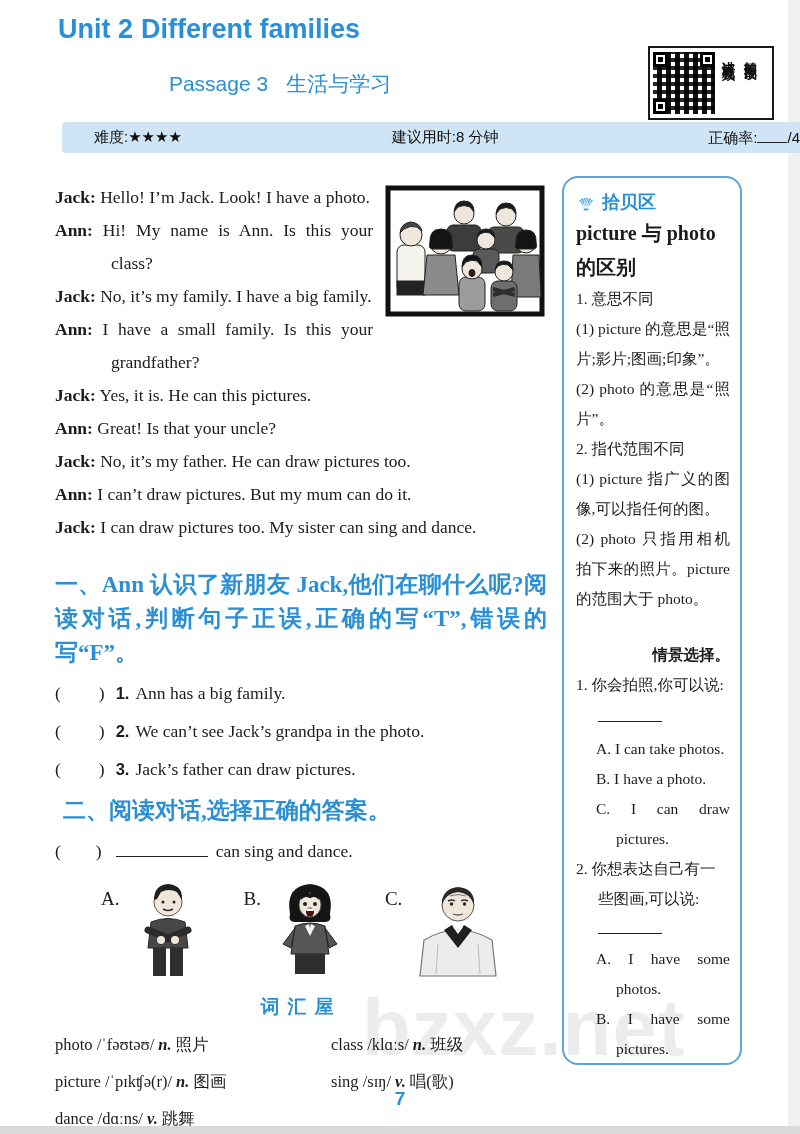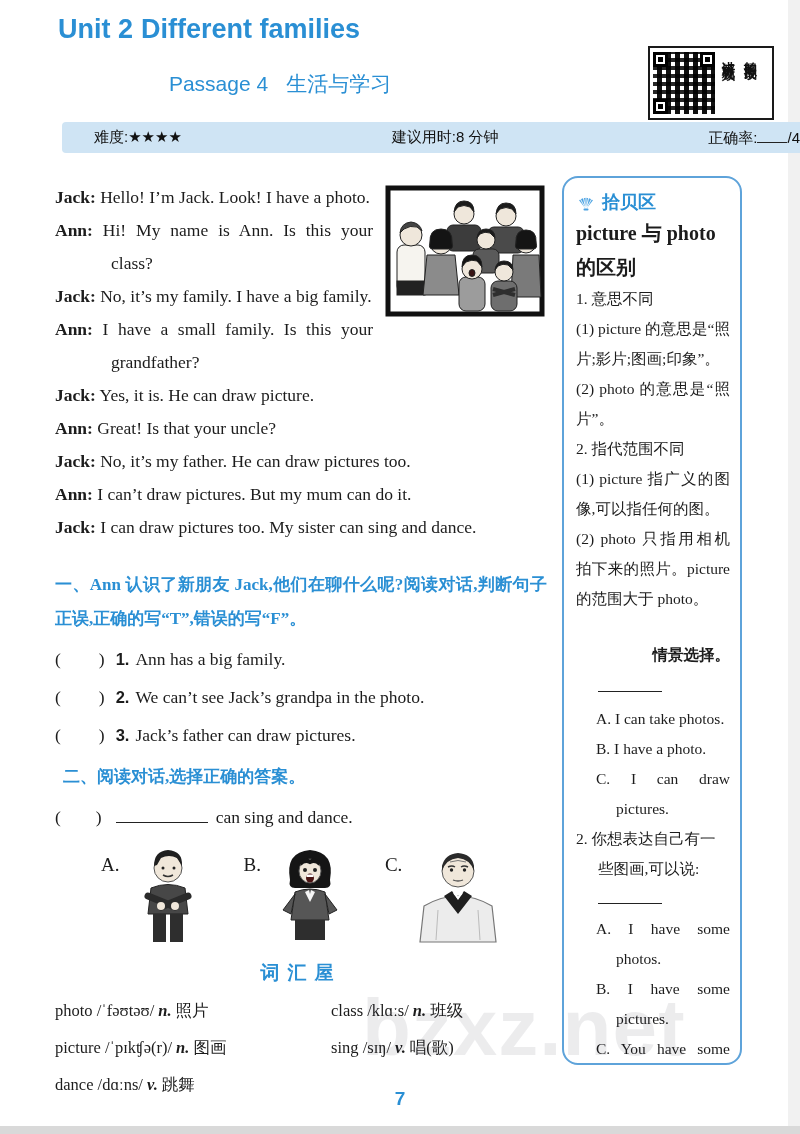--- a/index.html
+++ b/index.html
@@ -61,21 +61,21 @@
 
   
   .left-col{position:absolute;left:55px;top:181px;width:492px;}
 
   .photo-frame{float:right;width:160px;height:132px;margin:4px 2px 8px 12px;}
   .dialogue p{margin:0;font-size:17.5px;line-height:33px;text-align:justify;
     padding-left:56px;text-indent:-56px;}
   .dialogue b{font-weight:bold;}
 
   .ex-heading{
-    font-size:17px;font-weight:bold;color:#2a8fd4;line-height:34px;
+    font-size:23px;font-weight:bold;color:#2a8fd4;line-height:34px;
     margin:24px 0 4px 0;text-align:justify;
   }
   .ex-heading.second{margin:6px 0 2px 8px;}
   .tf-item{font-size:17.5px;line-height:38px;}
   .tf-item .bracket{letter-spacing:1px;}
   .tf-item b{font-weight:bold;margin:0 6px 0 10px;font-family:"Liberation Sans","DejaVu Sans",sans-serif;font-size:16.5px;}
   .choice-line{font-size:17.5px;line-height:42px;}
   .choice-line .blank-long{display:inline-block;width:92px;border-bottom:1.5px solid #222;height:16px;margin:0 8px 0 14px;}
 
   .figure-row{display:flex;align-items:flex-start;margin:6px 0 2px 46px;gap:10px;}
@@ -124,21 +124,21 @@
 </head>
 <body>
 
 <div class="edge-right"></div>
 <div class="edge-bottom"></div>
 
 <div class="unit-title">
   <span>Unit 2</span><span class="unit-name">Different families</span>
 </div>
 <div class="passage-title">
-  <span>Passage 4</span><span class="passage-name">生活与学习</span>
+  <span>Passage 3</span><span class="passage-name">生活与学习</span>
 </div>
 
 <div class="qr-box">
   <div class="qr">
     <i class="fp tl"></i>
     <i class="fp tr"></i>
     <i class="fp bl"></i>
   </div>
   <span class="qr-vtext">讲解视频</span>
   <span class="qr-vtext">拍照批改</span>
@@ -191,21 +191,21 @@
       <path d="M110 85 Q111 76 119 76 Q128 76 128 85 L123 80 Q118 78 113 81 Z" fill="#1b1b1b"></path>
       <path d="M108 104 L130 110 M130 104 L108 110" stroke="#2e2e2e" stroke-width="4"></path>
     </g>
   </svg>
 
   <div class="dialogue">
     <p><b>Jack:</b> <span>Hello! I’m Jack. Look! I have a photo.</span></p>
     <p><b>Ann:</b> <span>Hi! My name is Ann. Is this your class?</span></p>
     <p><b>Jack:</b> <span>No, it’s my family. I have a big family.</span></p>
     <p><b>Ann:</b> <span>I have a small family. Is this your grandfather?</span></p>
-    <p><b>Jack:</b> <span>Yes, it is. He can draw picture.</span></p>
+    <p><b>Jack:</b> <span>Yes, it is. He can this pictures.</span></p>
     <p><b>Ann:</b> <span>Great! Is that your uncle?</span></p>
     <p><b>Jack:</b> <span>No, it’s my father. He can draw pictures too.</span></p>
     <p><b>Ann:</b> <span>I can’t draw pictures. But my mum can do it.</span></p>
     <p><b>Jack:</b> <span>I can draw pictures too. My sister can sing and dance.</span></p>
   </div>
 
   <div class="ex-heading">一、Ann 认识了新朋友 Jack,他们在聊什么呢?阅读对话,判断句子正误,正确的写“T”,错误的写“F”。</div>
   <div class="tf-item"><span class="bracket">(　　)</span><b>1.</b><span>Ann has a big family.</span></div>
   <div class="tf-item"><span class="bracket">(　　)</span><b>2.</b><span>We can’t see Jack’s grandpa in the photo.</span></div>
   <div class="tf-item"><span class="bracket">(　　)</span><b>3.</b><span>Jack’s father can draw pictures.</span></div>
@@ -288,20 +288,21 @@
     <span>拾贝区</span>
   </div>
   <div class="sb-subtitle">picture 与 photo 的区别</div>
   <p class="sb-line">1. 意思不同</p>
   <p class="sb-line">(1) picture 的意思是“照片;影片;图画;印象”。</p>
   <p class="sb-line">(2) photo 的意思是“照片”。</p>
   <p class="sb-line">2. 指代范围不同</p>
   <p class="sb-line">(1) picture 指广义的图像,可以指任何的图。</p>
   <p class="sb-line">(2) photo 只指用相机拍下来的照片。picture 的范围大于 photo。</p>
   <div class="sb-sit-label">情景选择。</div>
+  <p class="sb-q"><span>1.</span> <span>你会拍照,你可以说:</span></p>
   <div class="sb-blank-row"><span class="sb-blank"></span></div>
   <p class="sb-opt">A. I can take photos.</p>
   <p class="sb-opt">B. I have a photo.</p>
   <p class="sb-opt">C. I can draw pictures.</p>
   <p class="sb-q"><span>2.</span> <span>你想表达自己有一些图画,可以说:</span><span class="sb-blank"></span></p>
   <p class="sb-opt">A. I have some photos.</p>
   <p class="sb-opt">B. I have some pictures.</p>
   <p class="sb-opt">C. You have some pictures.</p>
 </div>
 

